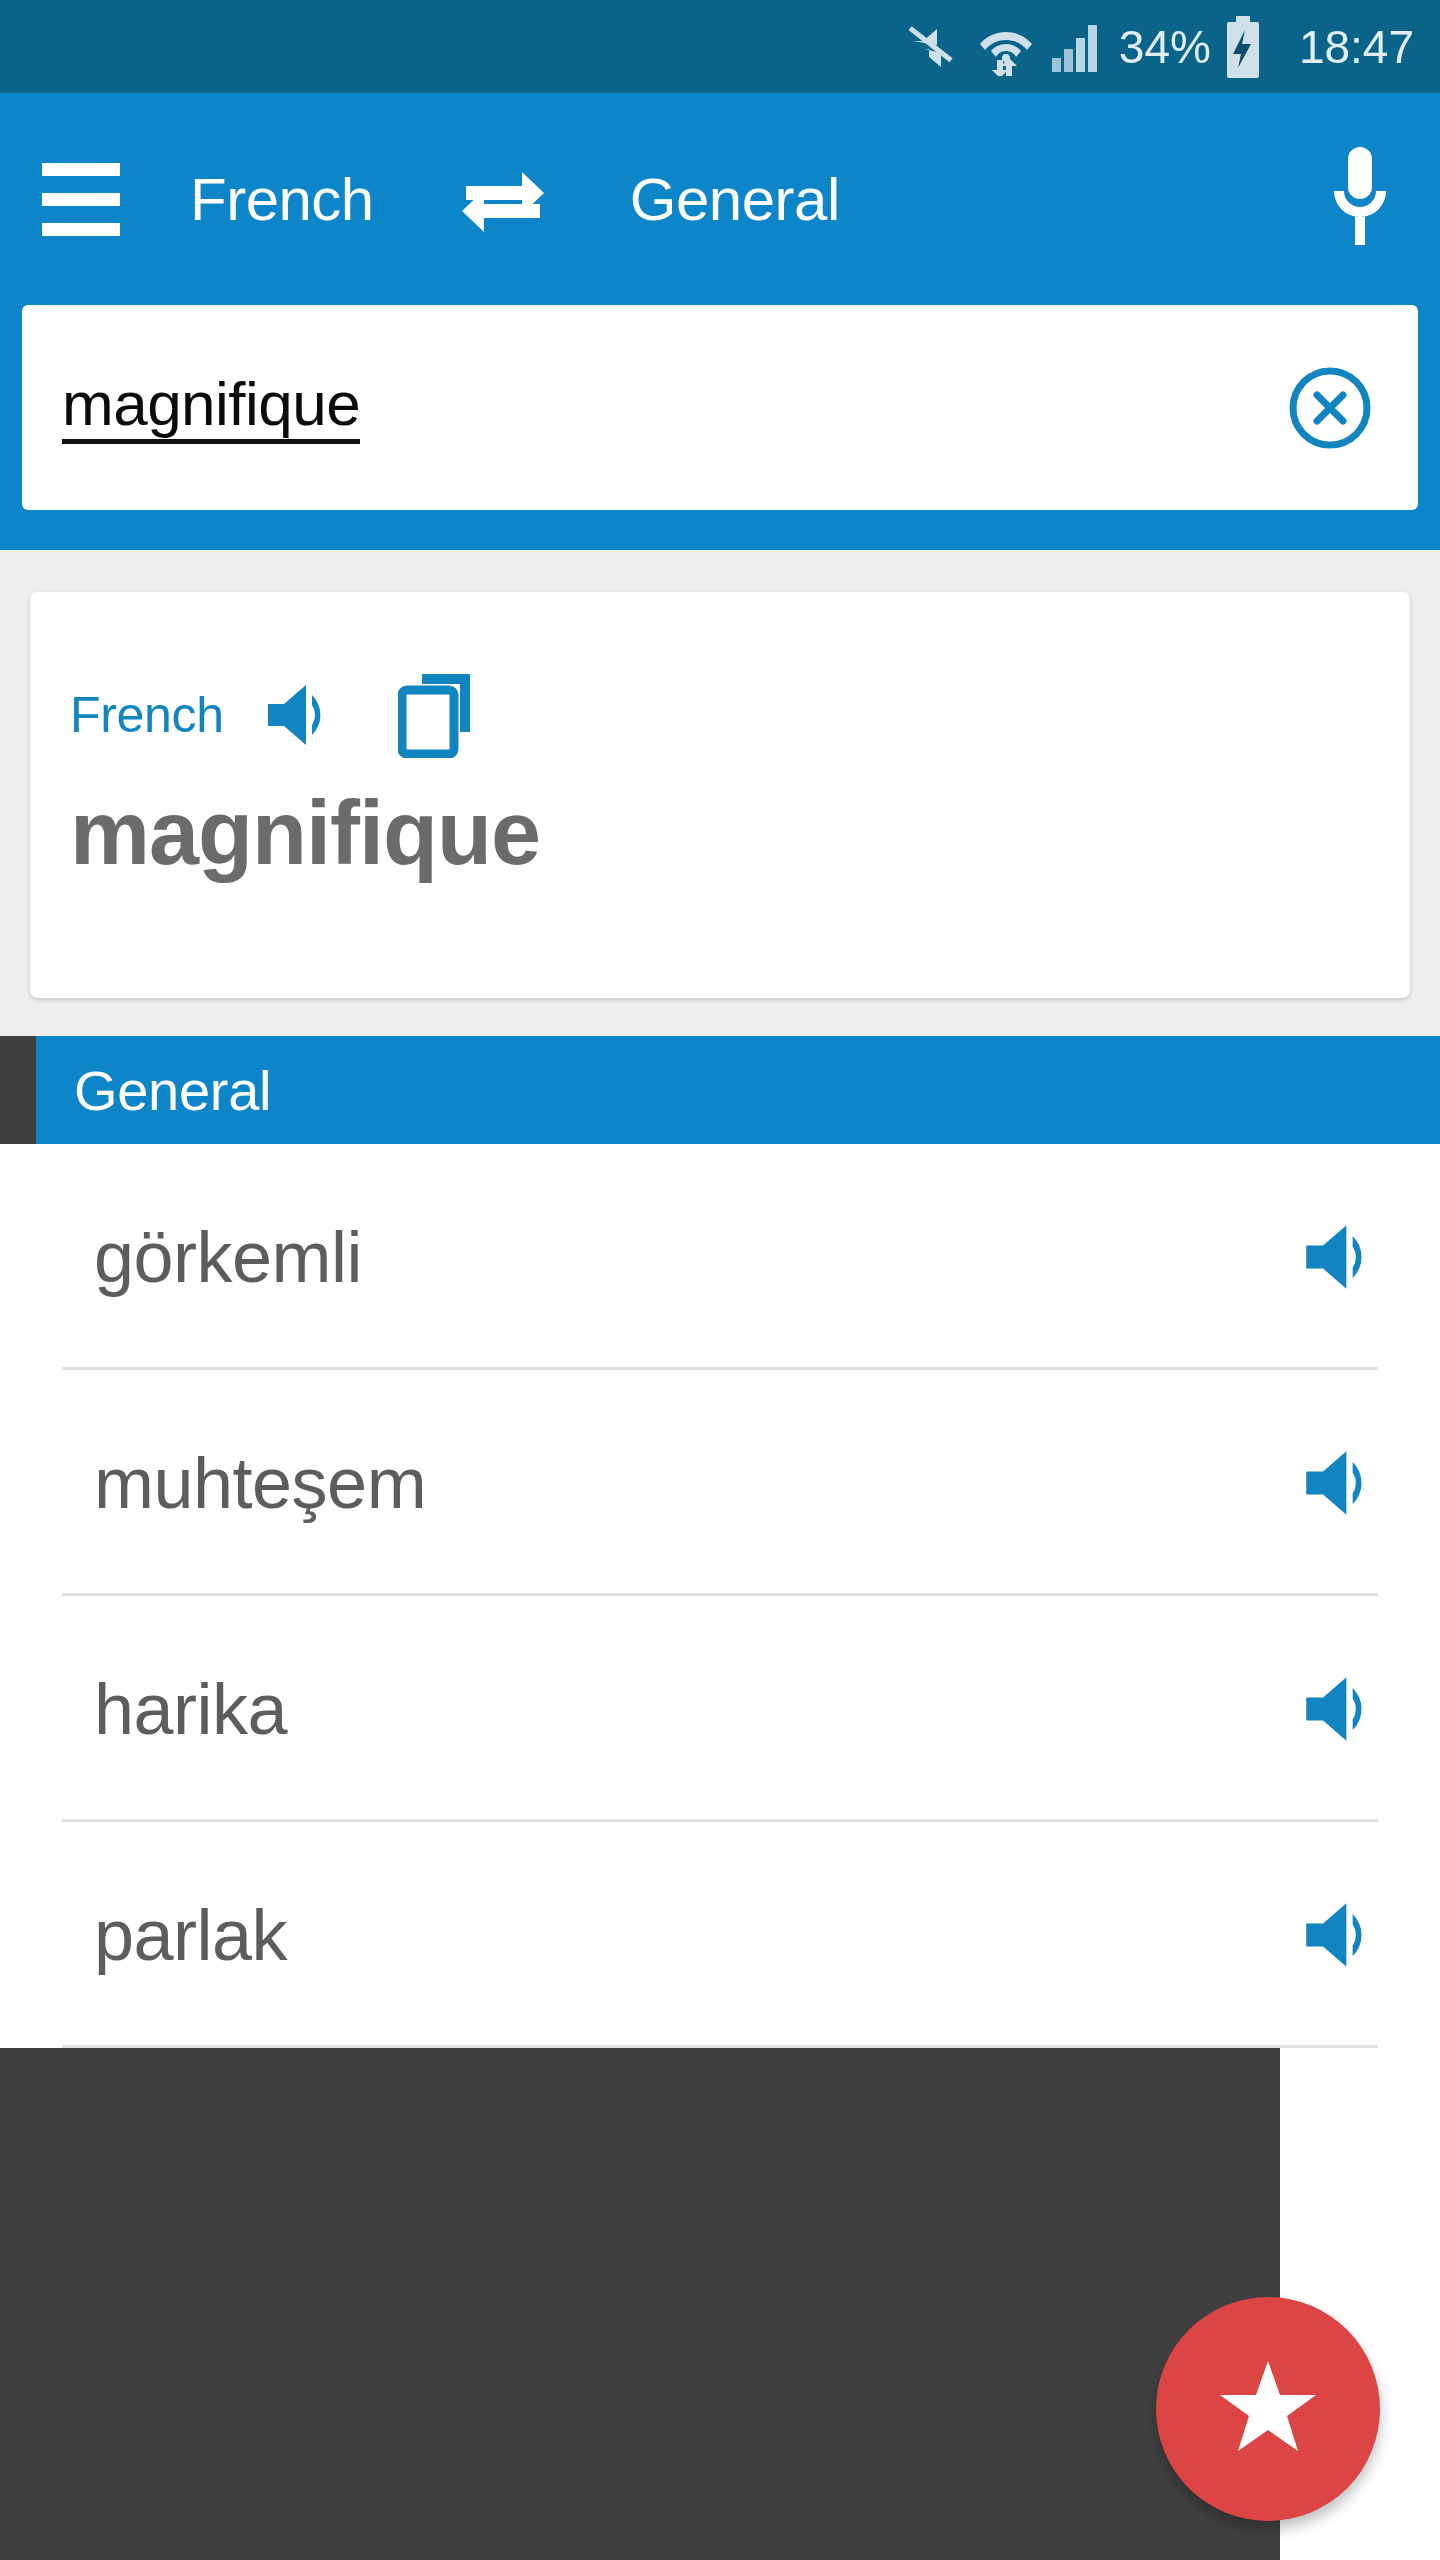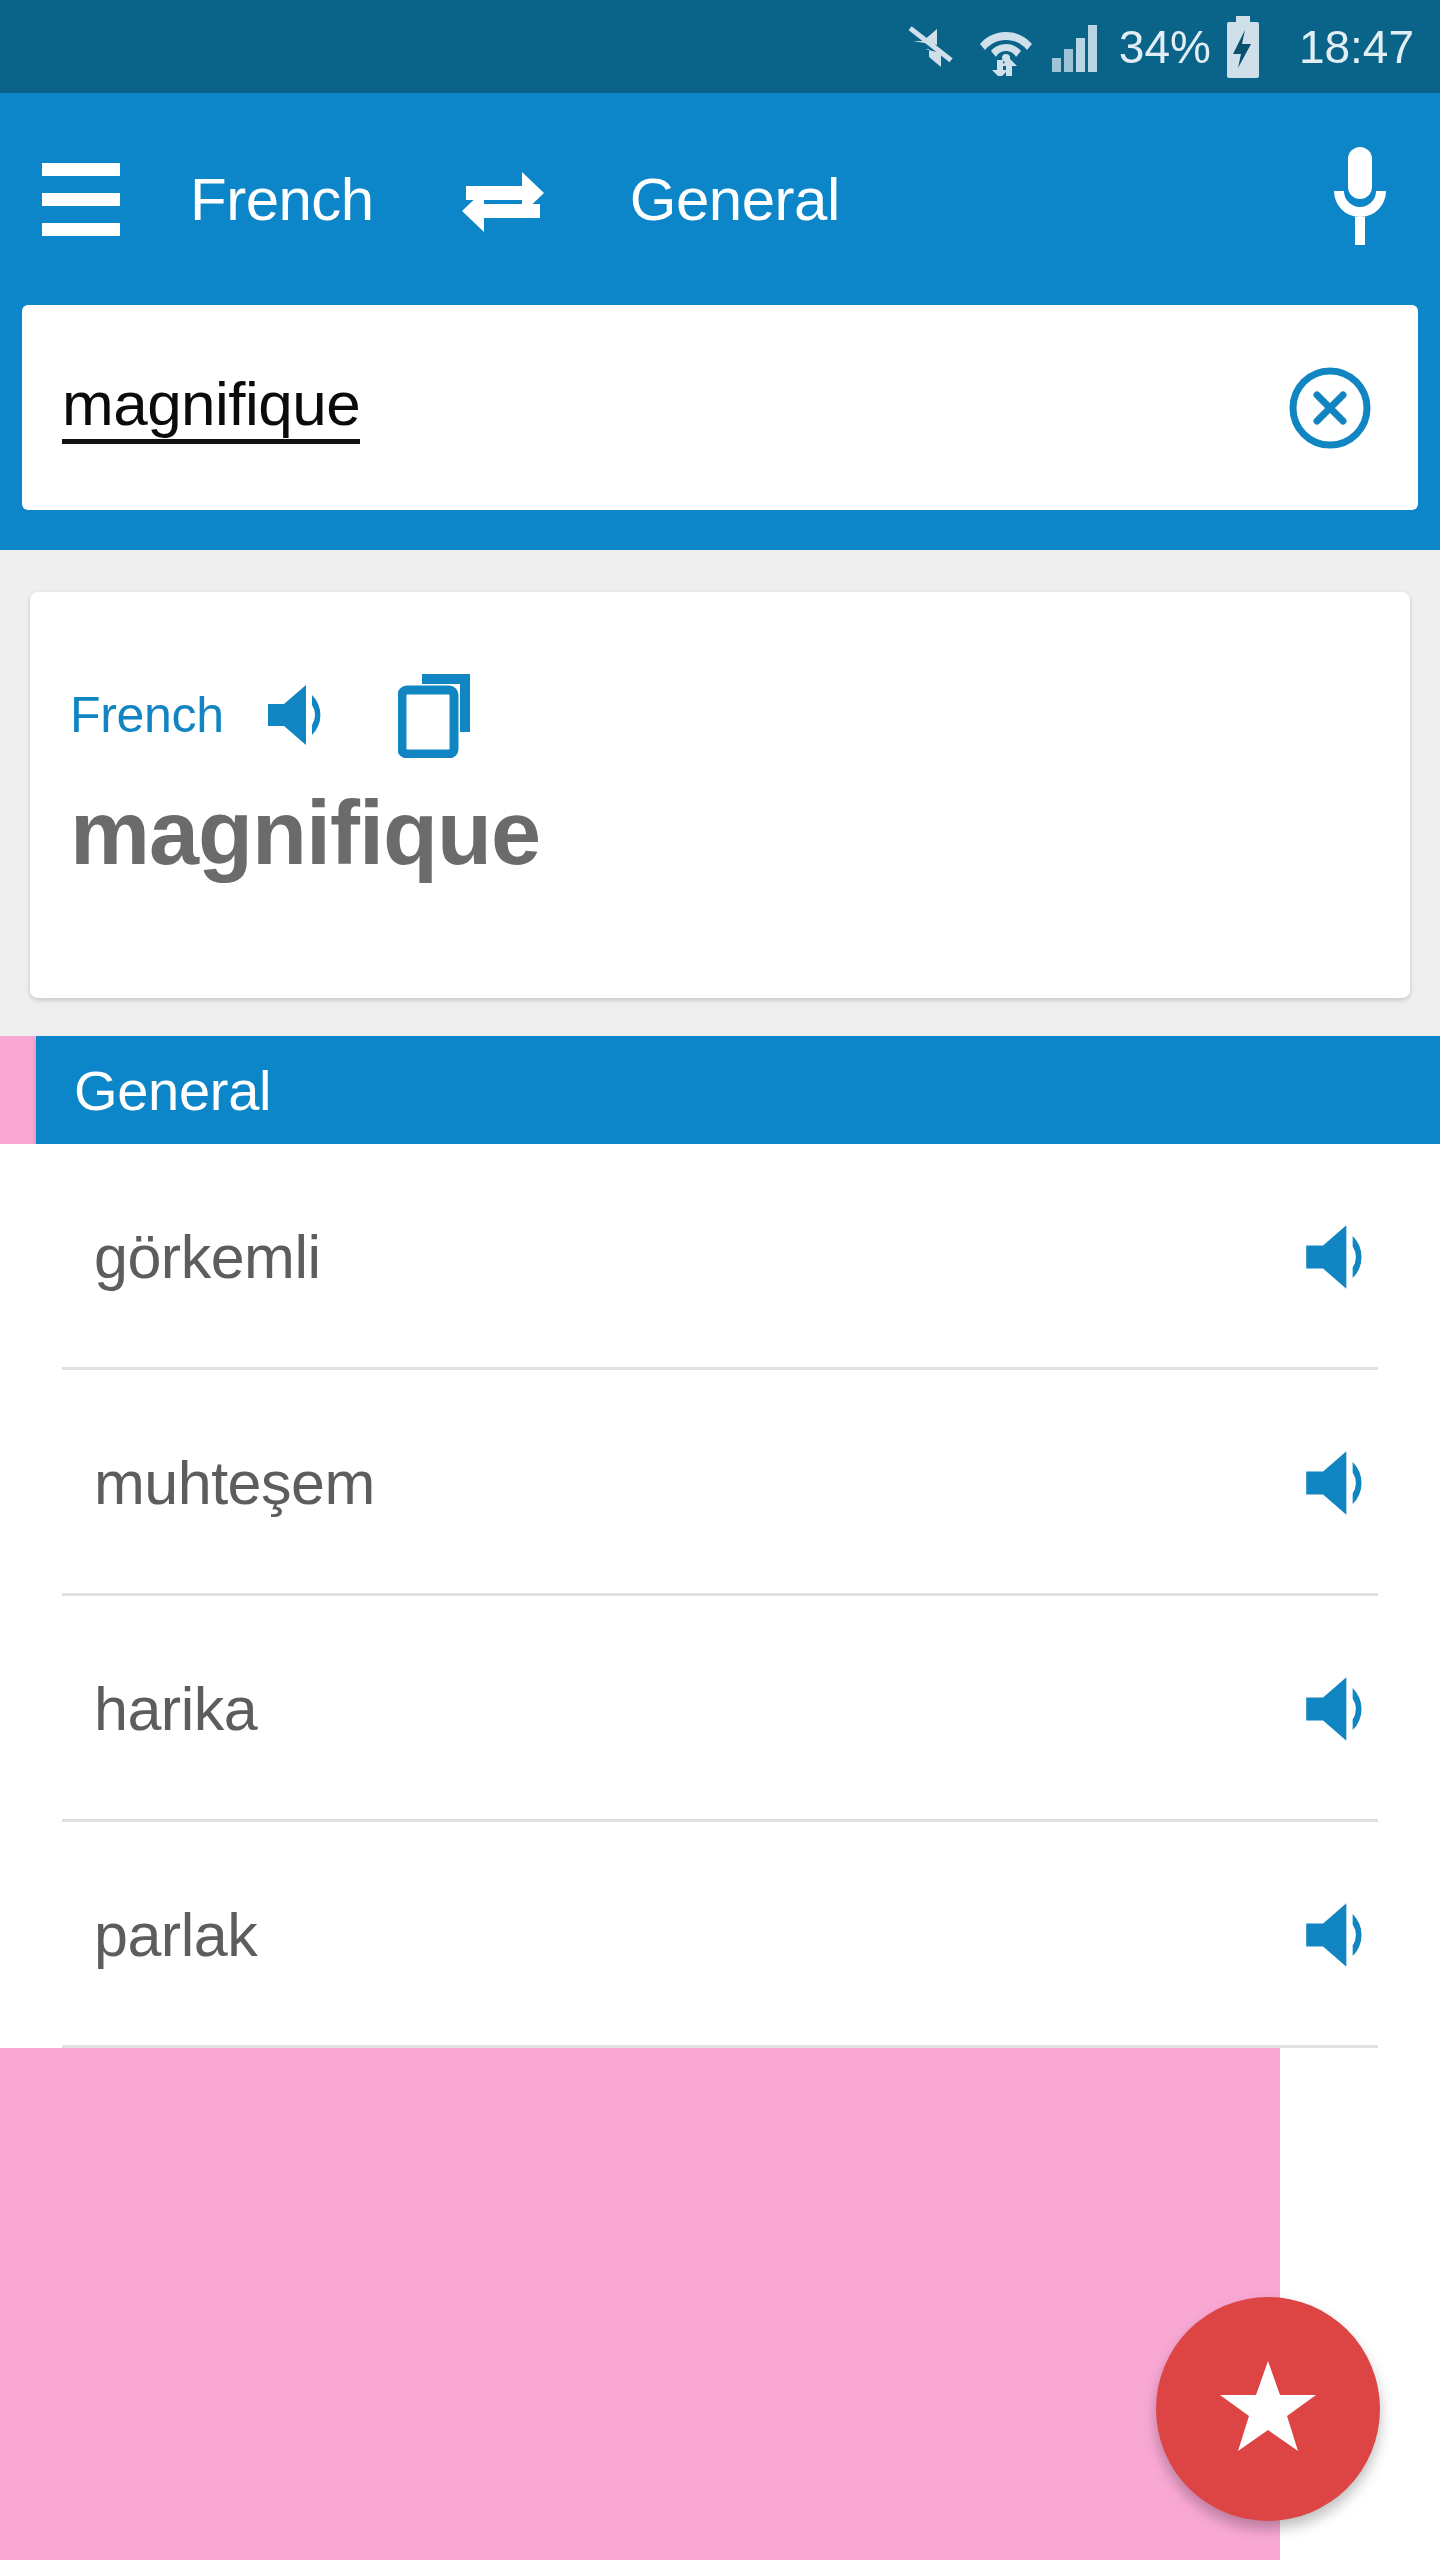--- a/index.html
+++ b/index.html
@@ -9,21 +9,21 @@
     height: 2560px;
     background: #ffffff;
     font-family: "Liberation Sans", sans-serif;
     overflow: hidden;
   }
 
   #app {
     position: relative;
     width: 1280px;
     height: 2560px;
-    background: #f9a8d4;
+    background: #404040;
     text-decoration: underline;
   }
 
   
   .status-bar {
     position: absolute;
     top: 0; left: 0;
     width: 1440px;
     height: 93px;
     background: #0a6389;
@@ -204,21 +204,21 @@
   .list-item {
     position: relative;
     height: 226px;
     display: flex;
     align-items: center;
     justify-content: space-between;
     padding: 0 62px 0 94px;
     cursor: pointer;
   }
   .list-item-label {
-    font-size: 61px;
+    font-size: 72px;
     color: #5d5d5d;
     font-weight: 400;
     letter-spacing: -0.5px;
   }
   .list-divider {
     position: absolute;
     bottom: 0;
     left: 62px;
     width: 1316px;
     height: 3px;

